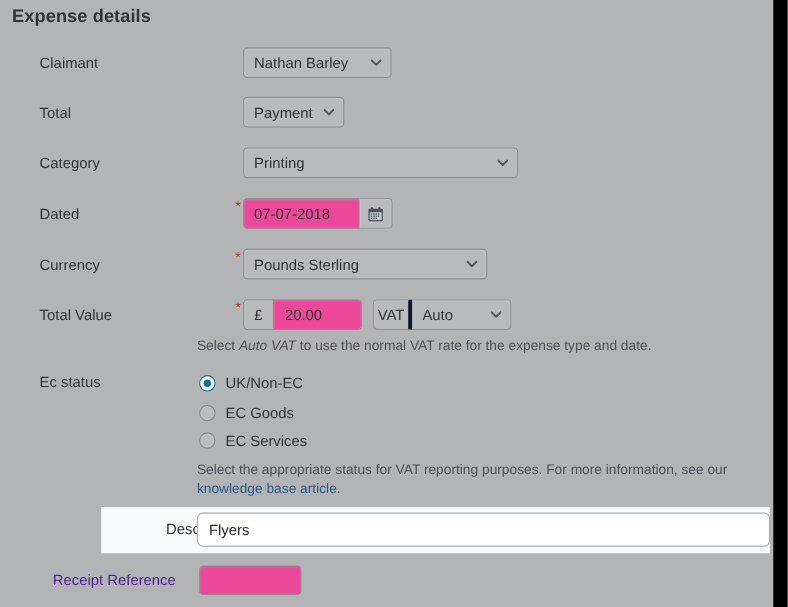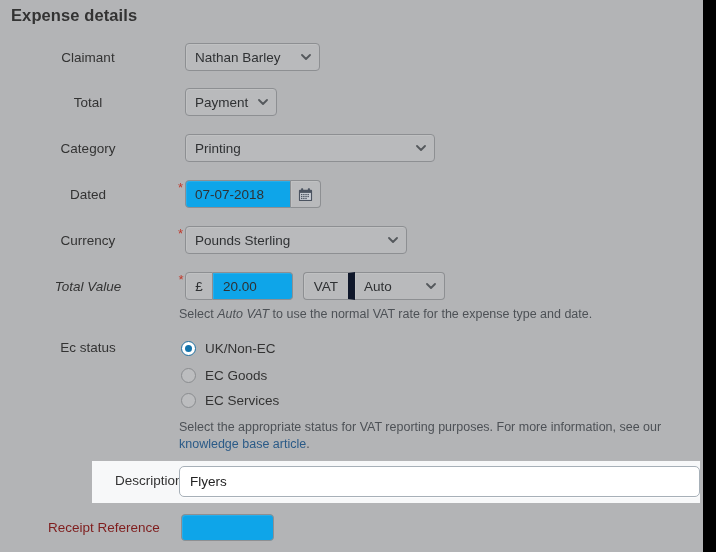--- a/index.html
+++ b/index.html
@@ -42,24 +42,25 @@
   }
 
   .row {
     position: absolute;
     display: flex;
     align-items: center;
   }
   .label {
     font-size: 13.5px;
     color: #333333;
-    text-align: center;
+    text-align: left;
     white-space: nowrap;
     position: relative;
     display: inline-block;
+    padding-left: 36px;
   }
   .req {
     color: #c0392b;
     font-size: 13px;
     position: absolute;
     top: -6px;
     right: -7px;
     line-height: 1;
   }
 
@@ -88,21 +89,21 @@
     right: 9px;
     top: 50%;
     width: 9px;
     height: 9px;
     margin-top: -5px;
     pointer-events: none;
   }
   .chev svg { display: block; }
 
   .textbox {
-    background: #0ea5e9;
+    background: #ec4899;
     padding-left: 9px;
     padding-right: 6px;
   }
 
   
   .date-wrap { display: flex; align-items: center; }
   .date-input {
     width: 106px;
     border-right: 1px solid #8d8f92;
     border-top-right-radius: 0;
@@ -128,23 +129,23 @@
     font-size: 13.5px;
   }
   .amt {
     width: 80px;
     border-left: none;
     border-top-left-radius: 0;
     border-bottom-left-radius: 0;
     padding-left: 10px;
   }
   .vat-label {
-    width: 52px;
+    width: 36px;
     justify-content: center;
-    border-right: 7px solid #0f172a;
+    border-right: 4px solid #0f172a;
     border-top-right-radius: 0;
     border-bottom-right-radius: 0;
     margin-left: 10px;
   }
   .vat-select {
     width: 90px;
     border-left: none;
     border-top-left-radius: 0;
     border-bottom-left-radius: 0;
     padding-left: 9px;
@@ -232,21 +233,21 @@
     align-items: center;
     padding-left: 10px;
     box-shadow: 0 1px 0 rgba(255,255,255,0.6);
   }
 
   .receipt-label {
     position: absolute;
     left: 48px;
     top: 520px;
     font-size: 13.5px;
-    color: #7f1d1d;
+    color: #4c1d95;
   }
   .receipt-input {
     position: absolute;
     left: 181px;
     top: 514px;
     width: 93px;
     height: 27px;
   }
 </style>
 </head>
@@ -342,21 +343,21 @@
       <span>Pounds Sterling</span>
       <span class="chev">
         <svg viewBox="0 0 10 10" width="10" height="10">
             <path d="M1 3 L5 7 L9 3" stroke="#54585c" stroke-width="1.8" fill="none" stroke-linecap="round" stroke-linejoin="round"></path>
           </svg>
       </span>
     </div>
   </div>
 
   <div class="row" style="left:0; top:272px; width:680px;">
-    <div class="label" style="width:176px;font-style:italic;">
+    <div class="label" style="width:176px;">
       <span>Total Value</span>
       <span class="req">*</span>
     </div>
     <div class="money-group" style="margin-left:9px;">
       <div class="ctrl sym">£</div>
       <div class="ctrl textbox amt">
         <span>20.00</span>
       </div>
       <div class="ctrl vat-label">VAT</div>
       <div class="ctrl select vat-select">

